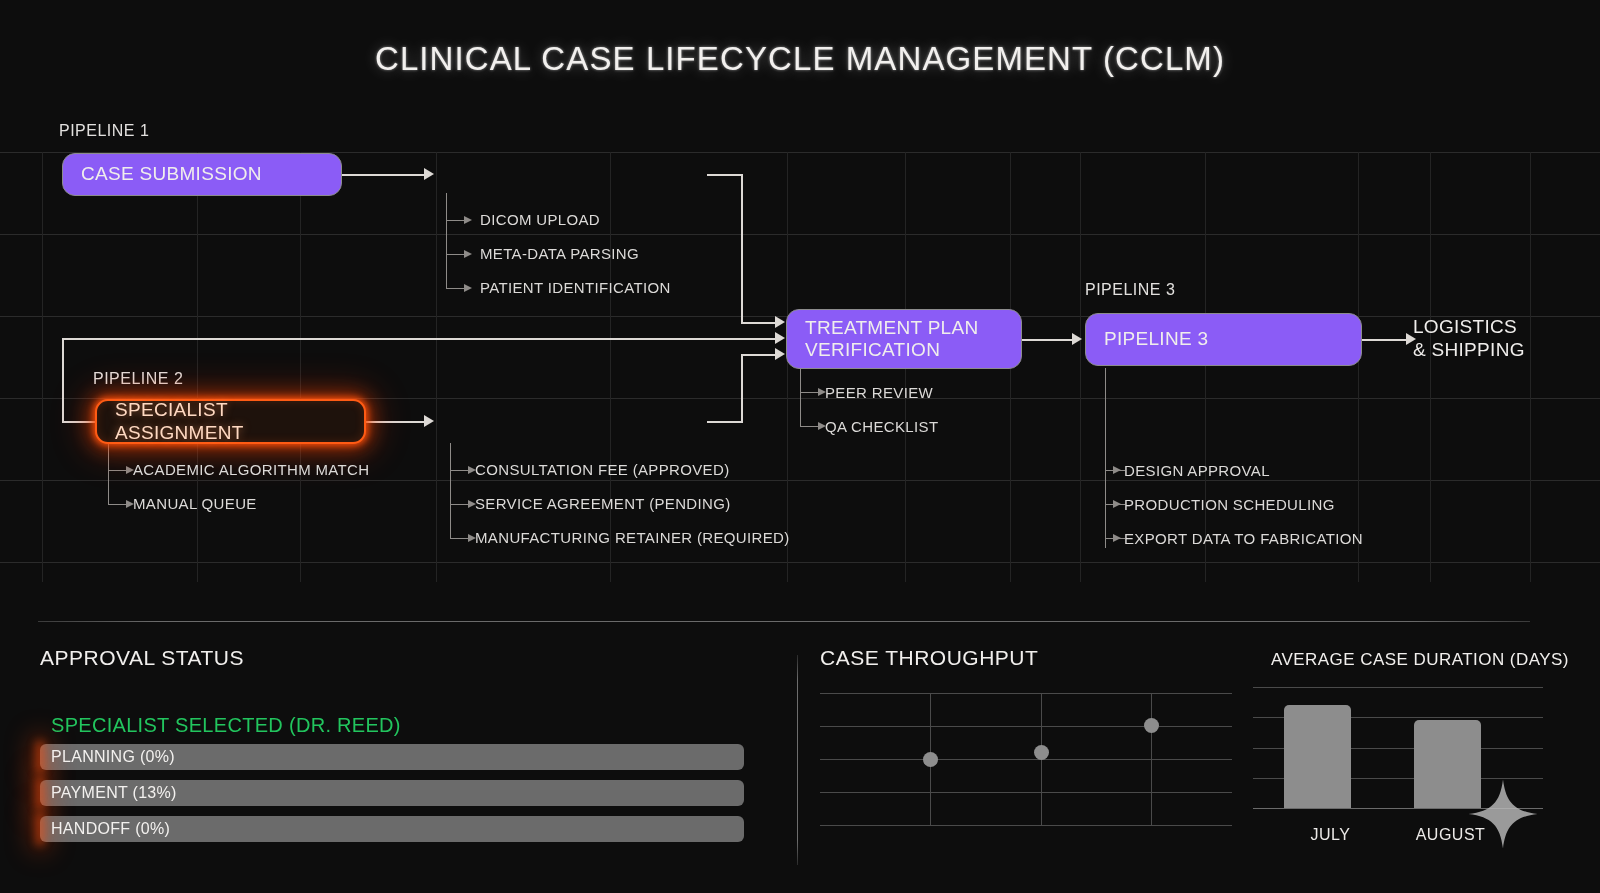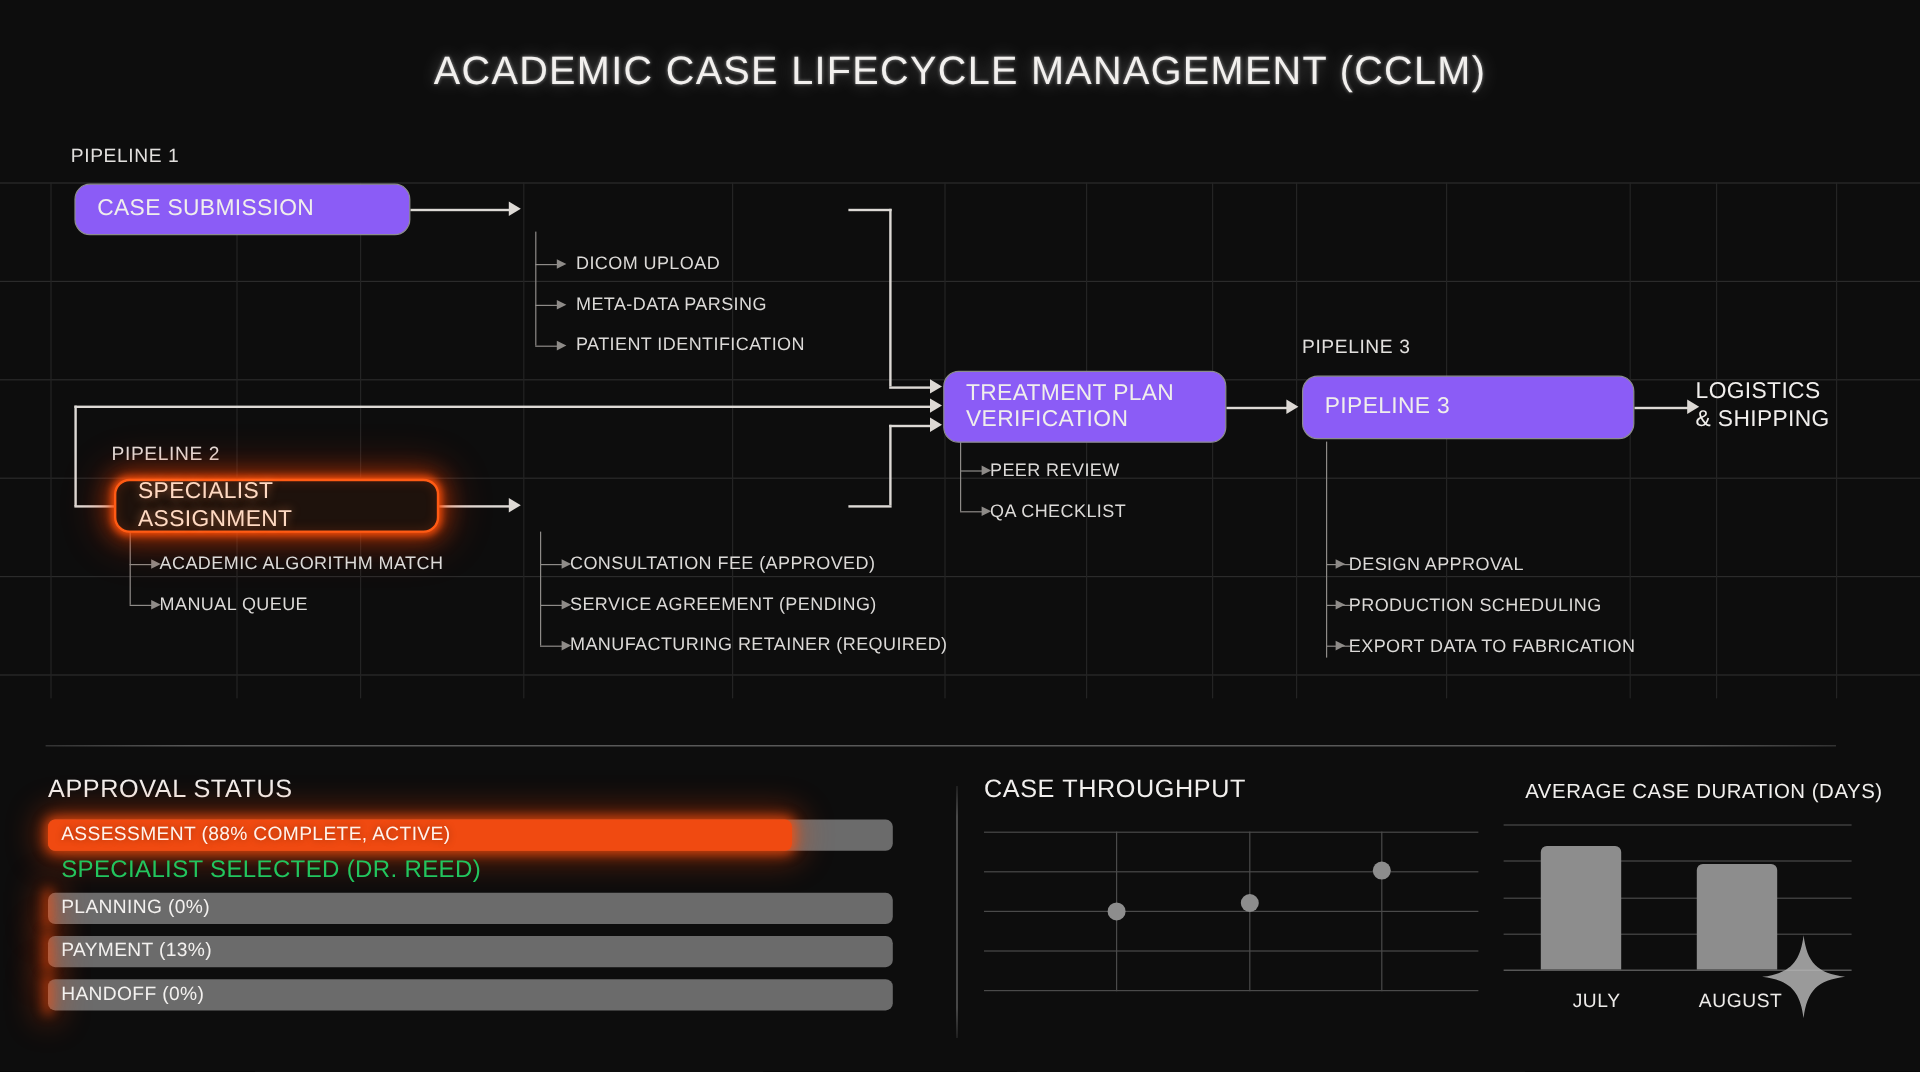--- a/index.html
+++ b/index.html
@@ -131,21 +131,21 @@
     <div class="gl-v" style="left:787px; height:430px; top:152px"></div>
     <div class="gl-v" style="left:905px; height:430px; top:152px"></div>
     <div class="gl-v" style="left:1010px;height:430px; top:152px"></div>
     <div class="gl-v" style="left:1080px;height:430px; top:152px"></div>
     <div class="gl-v" style="left:1205px;height:430px; top:152px"></div>
     <div class="gl-v" style="left:1358px;height:430px; top:152px"></div>
     <div class="gl-v" style="left:1430px;height:430px; top:152px"></div>
     <div class="gl-v" style="left:1530px;height:430px; top:152px"></div>
   </div>
 
-  <div class="title">ACADEMIC CASE LIFECYCLE MANAGEMENT (CCLM)</div>
+  <div class="title">CLINICAL CASE LIFECYCLE MANAGEMENT (CCLM)</div>
 
   <div class="grouplabel" style="left:59px;top:122px">PIPELINE 1</div>
   <div class="grouplabel" style="left:93px;top:370px">PIPELINE 2</div>
   <div class="grouplabel" style="left:1085px;top:281px">PIPELINE 3</div>
 
   <div class="ln-h" style="left:342px;top:174px;width:84px"></div>
   <div class="ahead" style="left:424px;top:168px"></div>
 
   <div class="ln-h" style="left:707px;top:174px;width:36px"></div>
   <div class="ln-v" style="left:741px;top:174px;height:148px"></div>
@@ -239,25 +239,20 @@
 
   <div class="sub" style="left:1124px;top:462px">DESIGN APPROVAL</div>
   <div class="sub" style="left:1124px;top:496px">PRODUCTION SCHEDULING</div>
   <div class="sub" style="left:1124px;top:530px">EXPORT DATA TO FABRICATION</div>
 
   <div class="hr" style="top:621px"></div>
   <div class="vr" style="left:797px;top:655px;height:210px"></div>
 
   <div class="panel-title" style="left:40px;top:646px">APPROVAL STATUS</div>
 
-  <div class="barrow hotrow" style="left:40px;top:683px;width:704px">
-    <div class="track"></div>
-    <div class="fill" style="width:88%"></div>
-    <div class="blabel">ASSESSMENT (88% COMPLETE, ACTIVE)</div>
-  </div>
 
   <div class="plainrow" style="left:51px;top:714px">
     <span>SPECIALIST SELECTED (DR. REED)</span>
   </div>
 
   <div class="barrow" style="left:40px;top:744px;width:704px">
     <div class="track"></div>
     <div class="fill" style="width:0%"></div>
     <div class="blabel">PLANNING (0%)</div>
   </div>

